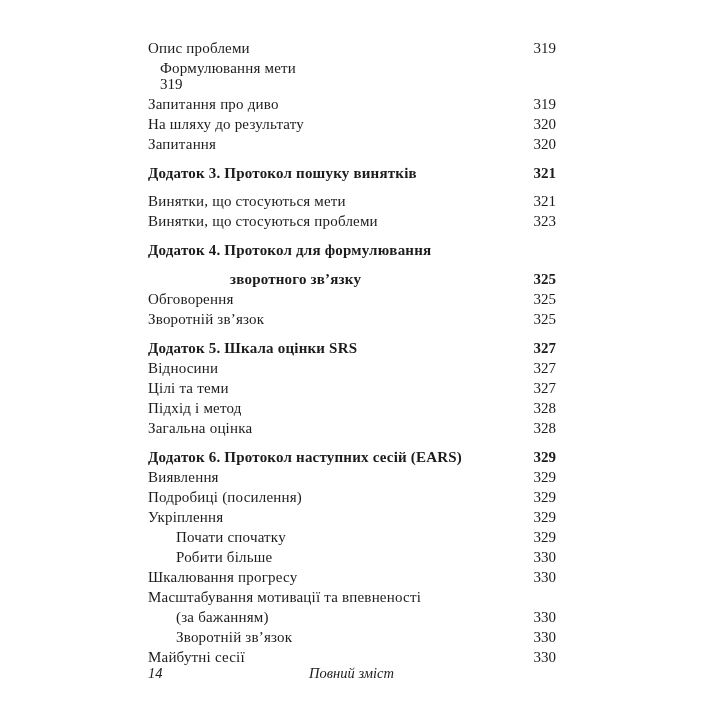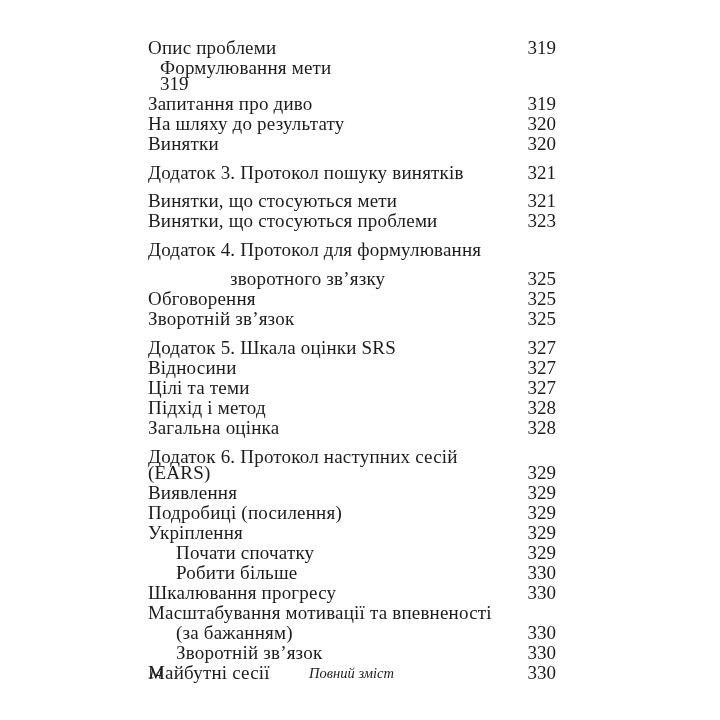--- a/index.html
+++ b/index.html
@@ -23,26 +23,26 @@
   .toc {
     position: absolute;
     left: 148px;
     top: 38px;
     width: 408px;
   }
   .toc-row {
     display: flex;
     justify-content: space-between;
     align-items: baseline;
-    font-size: 19px;
+    font-size: 15px;
     line-height: 16px;
     padding: 2px 0;
   }
   .toc-row.bold {
-    font-weight: 400;
+    font-weight: 700;
     margin-top: 9px;
     align-items: flex-end;
   }
   .toc-row.indent-1 {
     padding-left: 28px;
   }
   .toc-row.indent-2 {
     padding-left: 82px;
   }
   .toc-row .label {
@@ -90,21 +90,21 @@
       </div>
       <div class="toc-row" style="margin-top: 0px;">
         <span class="label">Запитання про диво</span>
         <span class="pagenum">319</span>
       </div>
       <div class="toc-row" style="margin-top: 0px;">
         <span class="label">На шляху до результату</span>
         <span class="pagenum">320</span>
       </div>
       <div class="toc-row" style="margin-top: 0px;">
-        <span class="label">Винятки</span>
+        <span class="label">Запитання</span>
         <span class="pagenum">320</span>
       </div>
       <div class="toc-row bold">
         <span class="label">Додаток 3. Протокол пошуку винятків</span>
         <span class="pagenum">321</span>
       </div>
       <div class="toc-row" style="margin-top: 8px;">
         <span class="label">Винятки, що стосуються мети</span>
         <span class="pagenum">321</span>
       </div>

